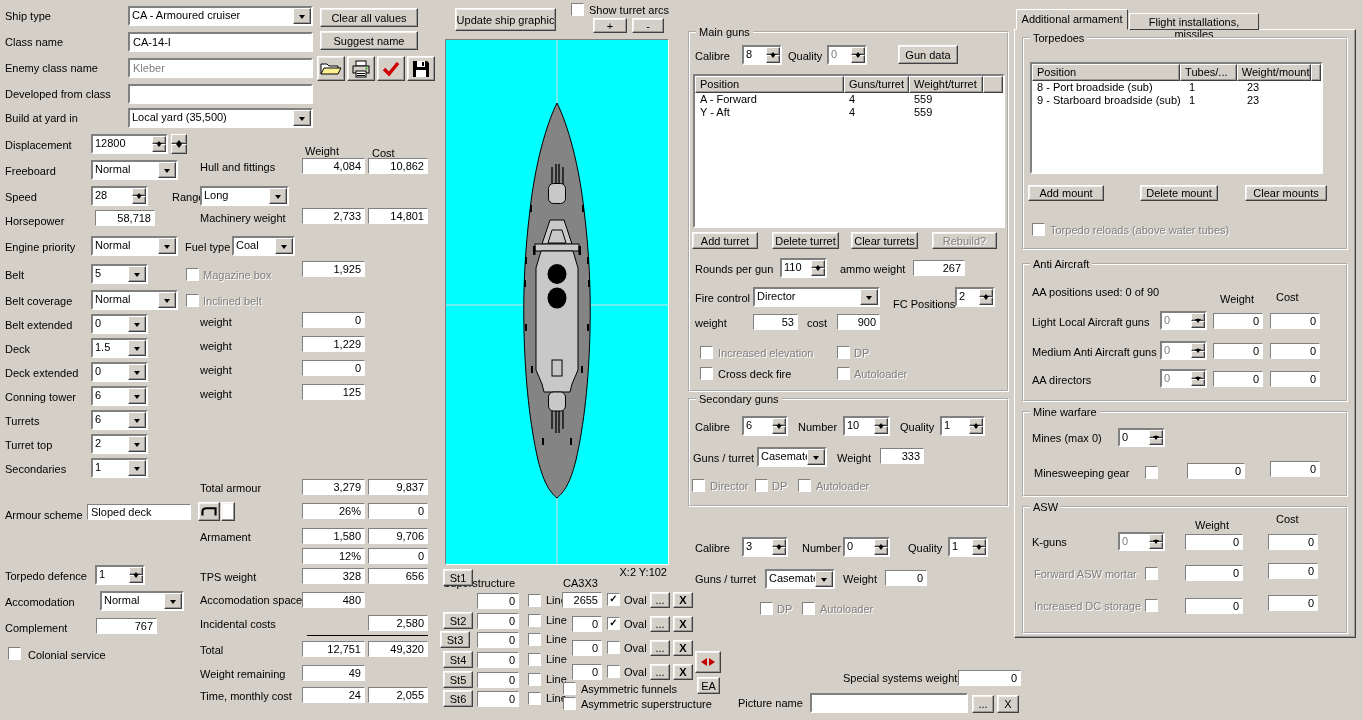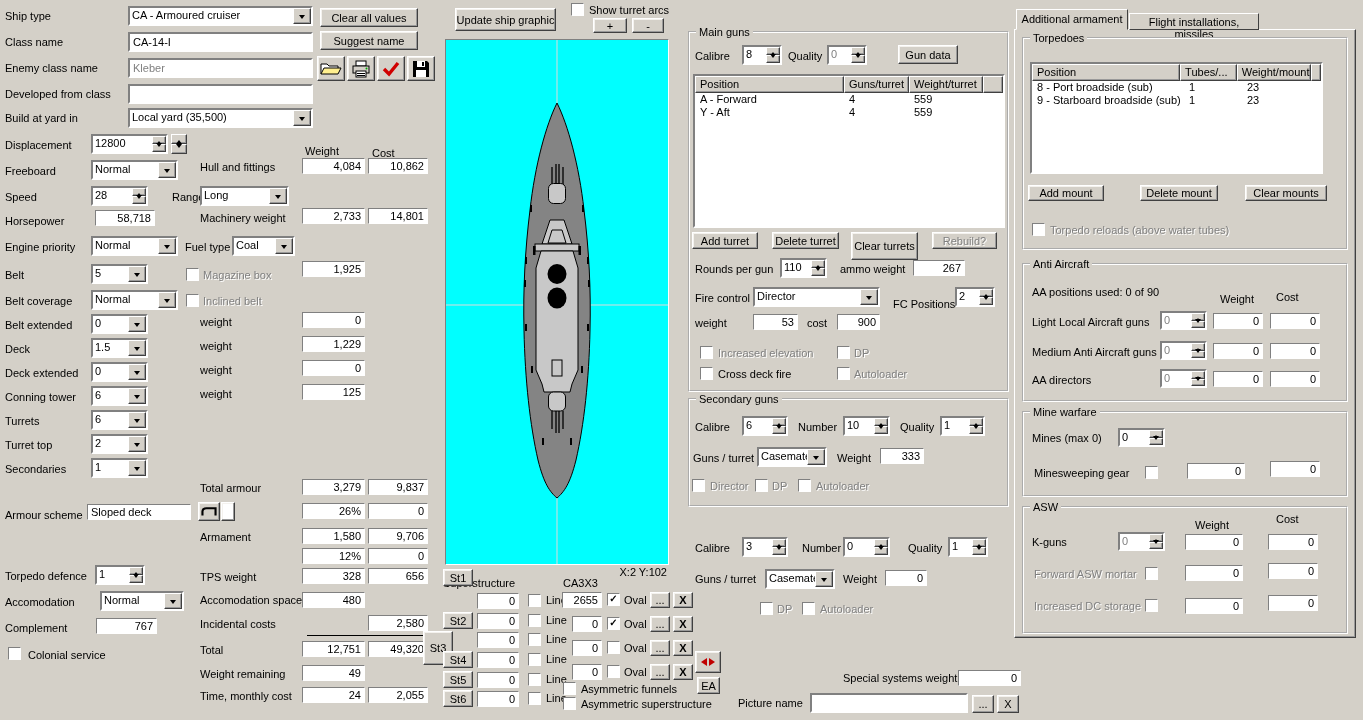--- a/index.html
+++ b/index.html
@@ -354,21 +354,21 @@
   <div class="btn" style="left:443px;top:569px;width:30px;height:17px">St1</div>
   <div class="num" style="left:477px;top:593px;width:42px">0</div>
   <div class="check" style="left:528px;top:594px"></div>
   <div class="lbl" style="left:546px;top:594px">Line</div>
 
   <div class="btn" style="left:443px;top:612px;width:30px;height:17px">St2</div>
   <div class="num" style="left:477px;top:613px;width:42px">0</div>
   <div class="check" style="left:528px;top:614px"></div>
   <div class="lbl" style="left:546px;top:614px">Line</div>
 
-  <div class="btn" style="left:423px;top:631px;width:30px;height:34px">St3</div>
+  <div class="btn" style="left:440px;top:631px;width:30px;height:17px">St3</div>
   <div class="num" style="left:477px;top:632px;width:42px">0</div>
   <div class="check" style="left:528px;top:633px"></div>
   <div class="lbl" style="left:546px;top:633px">Line</div>
 
   <div class="btn" style="left:443px;top:651px;width:30px;height:17px">St4</div>
   <div class="num" style="left:477px;top:652px;width:42px">0</div>
   <div class="check" style="left:528px;top:653px"></div>
   <div class="lbl" style="left:546px;top:653px">Line</div>
 
   <div class="btn" style="left:443px;top:671px;width:30px;height:17px">St5</div>
@@ -445,21 +445,21 @@
     </div>
     <div class="lvr">
       <div style="width:149px">Y - Aft</div>
       <div style="width:65px">4</div>
       <div style="width:74px">559</div>
     </div>
   </div>
 
   <div class="btn" style="left:692px;top:232px;width:66px;height:17px">Add turret</div>
   <div class="btn" style="left:772px;top:232px;width:67px;height:17px">Delete turret</div>
-  <div class="btn" style="left:851px;top:232px;width:67px;height:28px">Clear turrets</div>
+  <div class="btn" style="left:851px;top:232px;width:67px;height:17px">Clear turrets</div>
   <div class="btn dis" style="left:932px;top:232px;width:65px;height:17px">Rebuild?</div>
 
   <div class="lbl" style="left:695px;top:263px">Rounds per gun</div>
   <div class="spin" style="left:780px;top:258px;width:47px">
     <div class="tx">110</div>
     <div class="ud">
         <div class="u"></div>
         <div class="d"></div>
       </div>
     </div>

